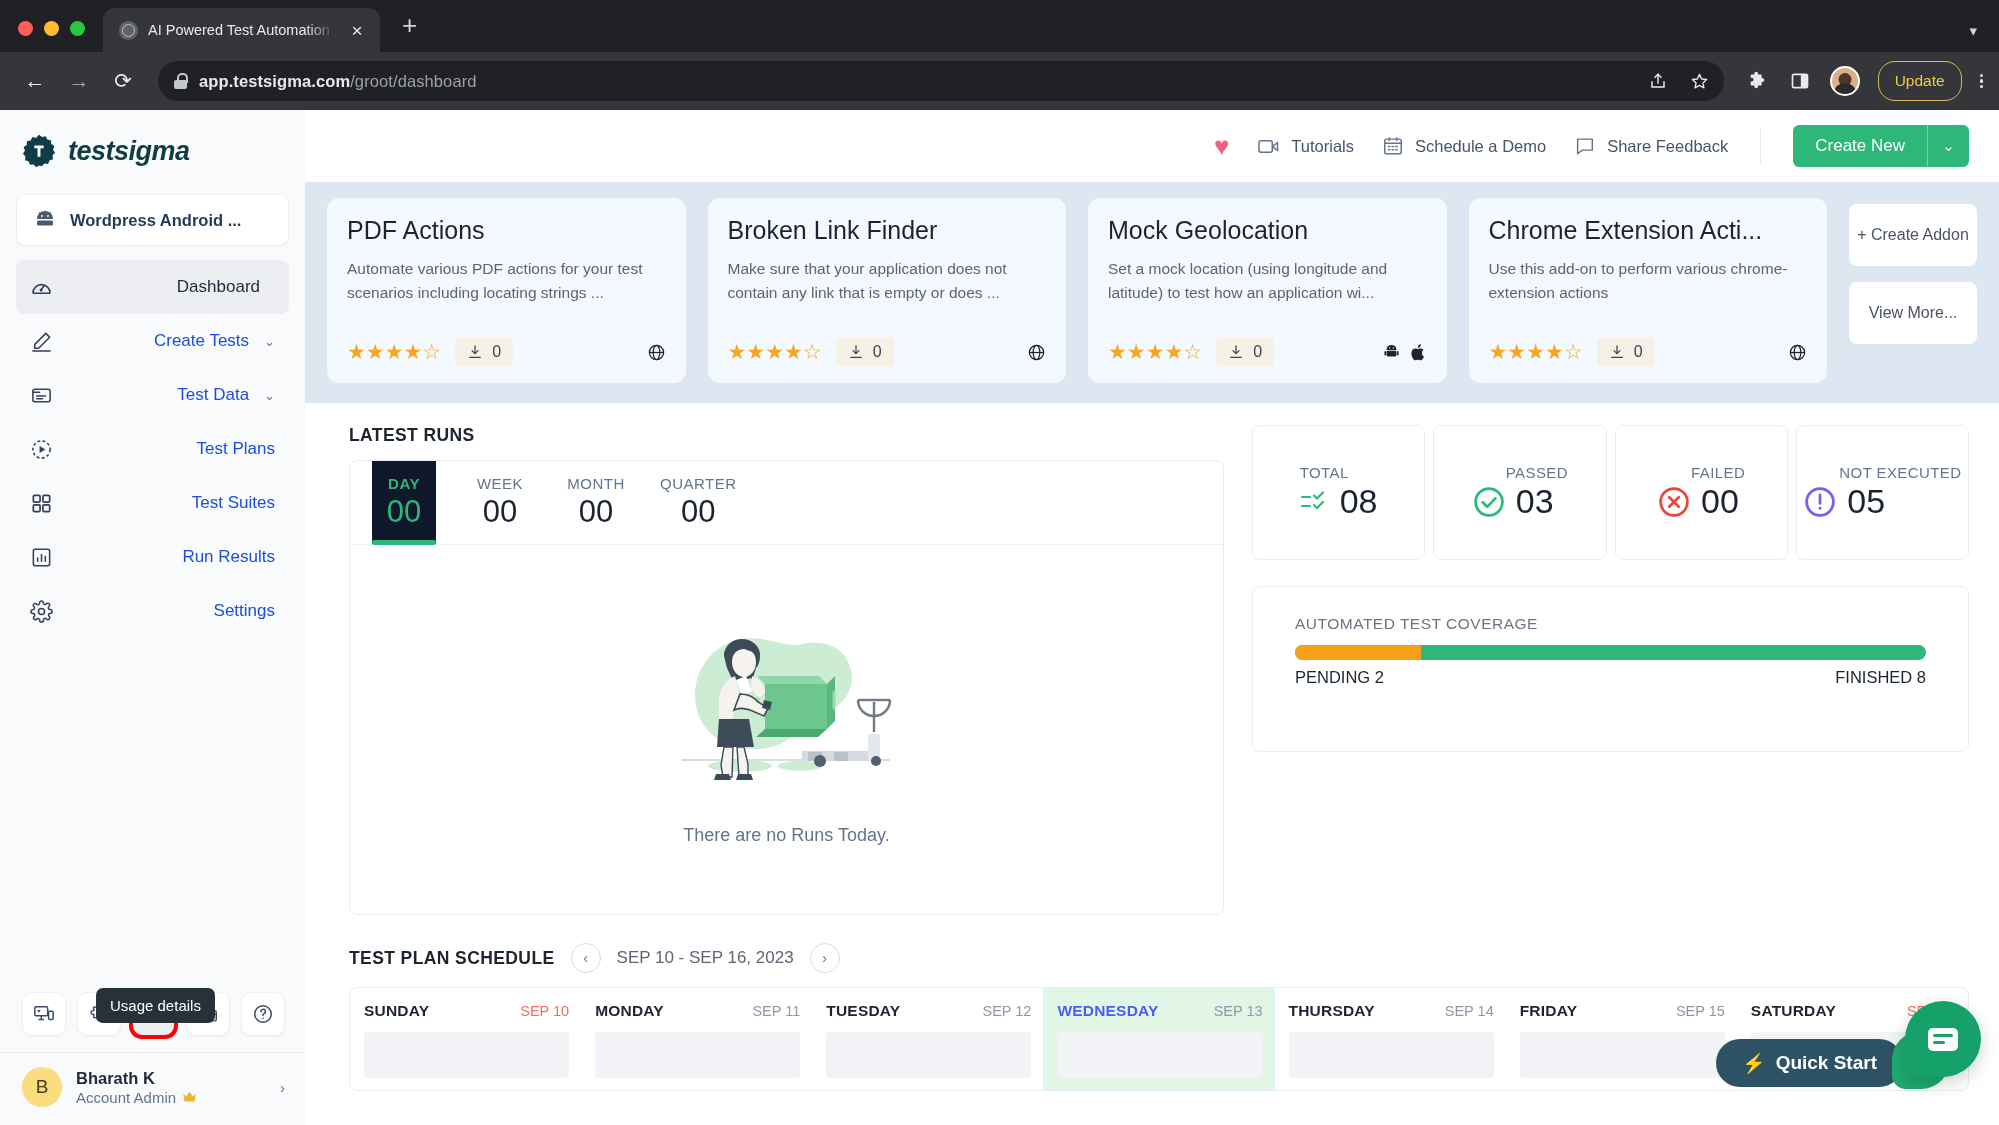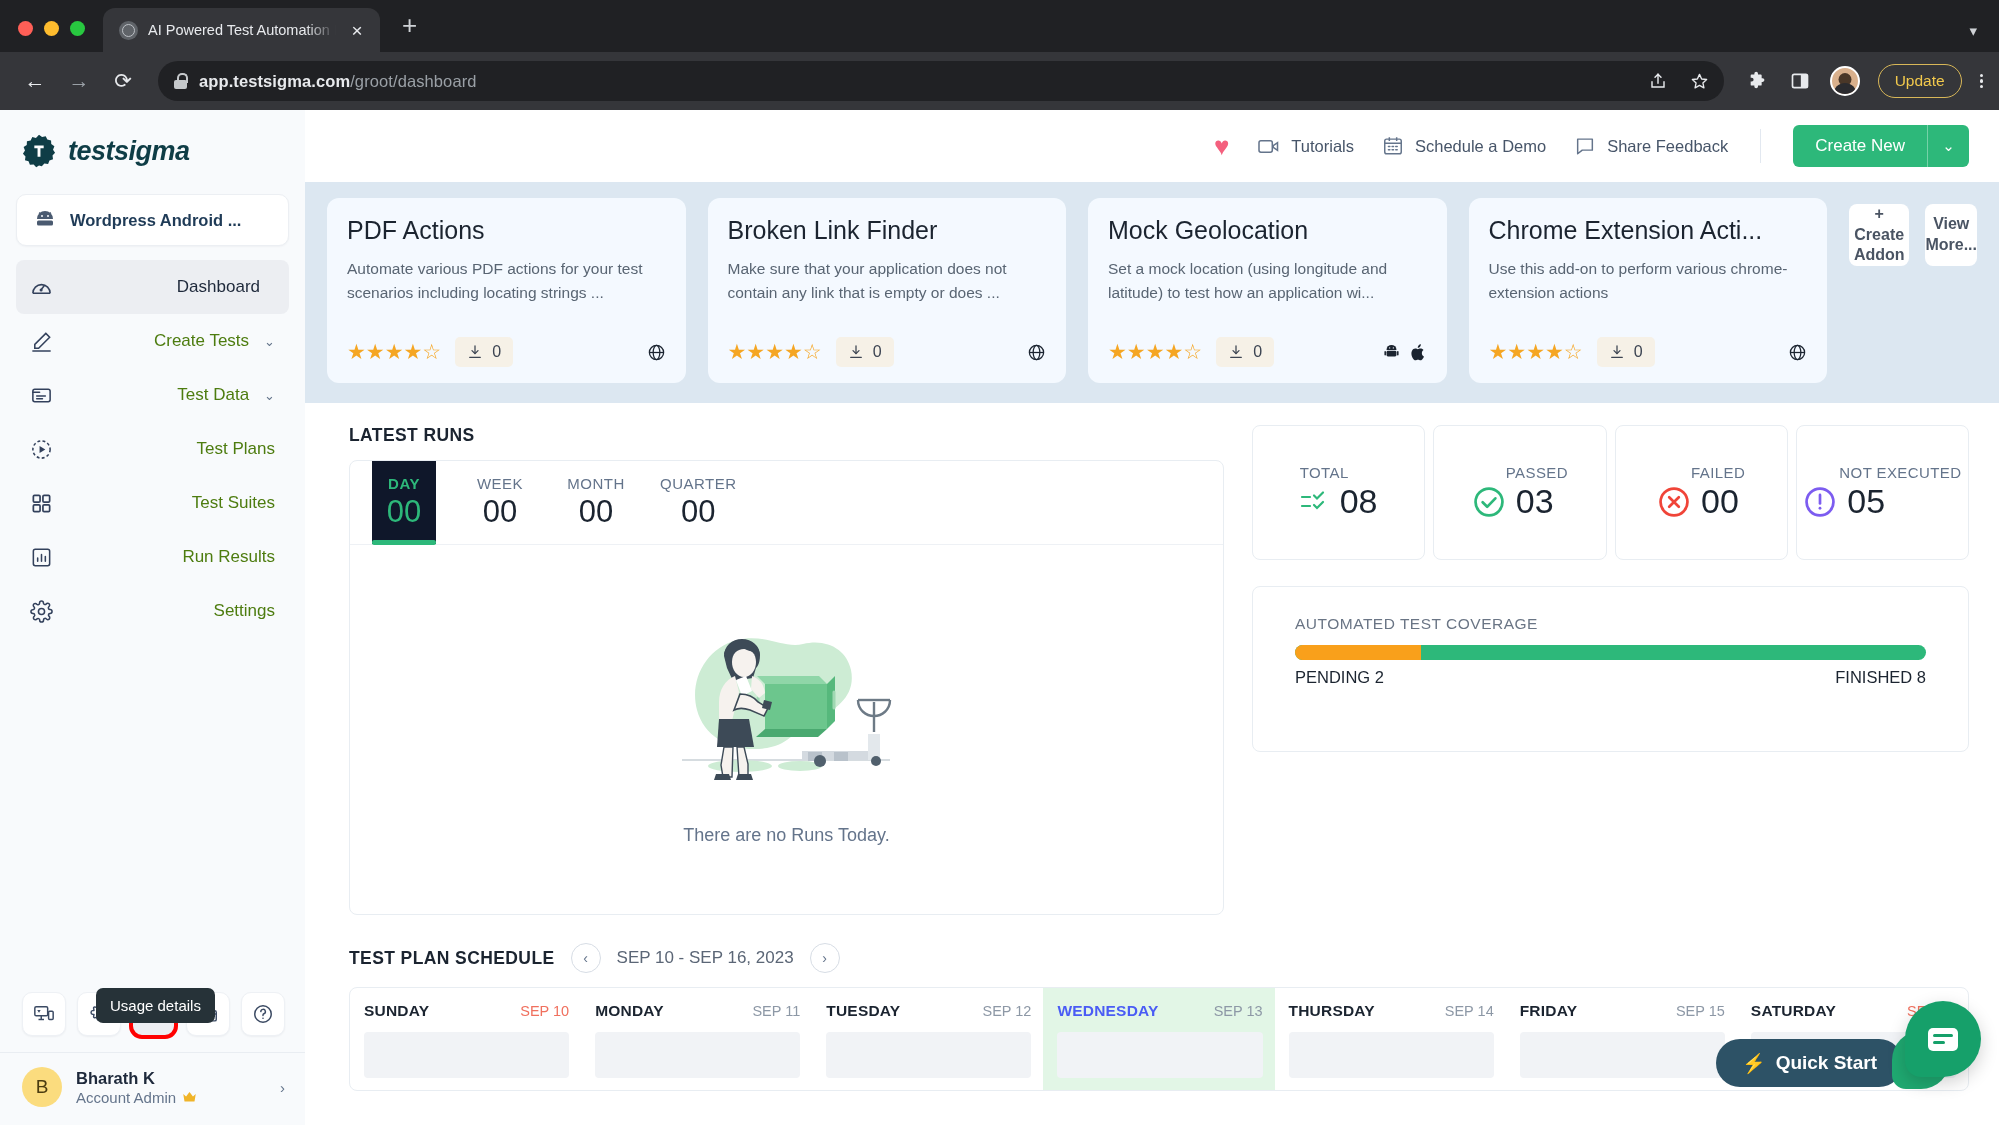--- a/index.html
+++ b/index.html
@@ -42,40 +42,40 @@
   .lock:before { content:""; position:absolute; left:0; bottom:0; width:13px; height:9px; background:#c5c8cb; border-radius:2px; }
   .lock:after { content:""; position:absolute; left:2.6px; top:0px; width:7.8px; height:8px; border:2px solid #c5c8cb; border-bottom:none; border-radius:5px 5px 0 0; }
   .url { font-size:16.5px; color:#9aa0a6; letter-spacing:.1px; }
   .url b { color:#e8eaed; font-weight:700; }
   .omni-actions { position:absolute; right:12px; display:flex; align-items:center; gap:18px; color:#e8eaed; }
   .tb-right { display:flex; align-items:center; gap:18px; padding-left:16px; }
   .ic { width:24px; height:24px; display:flex; align-items:center; justify-content:center; }
   .avatar-chrome { width:30px; height:30px; border-radius:50%; background:#d9b08c; overflow:hidden; position:relative; border:2px solid #fff;}
   .avatar-chrome:before{content:"";position:absolute;left:50%;top:5px;transform:translateX(-50%);width:13px;height:13px;border-radius:50%;background:#4a3728;}
   .avatar-chrome:after{content:"";position:absolute;left:50%;bottom:-4px;transform:translateX(-50%);width:24px;height:15px;border-radius:12px 12px 0 0;background:#2b2b2f;}
-  .update-btn { height:34px; border:1px solid #d8b758; border-radius:17px; color:#f2c94c; font-size:15.5px; display:flex; align-items:center; padding: 0 16px; }
+  .update-btn { height:40px; border:1px solid #d8b758; border-radius:17px; color:#f2c94c; font-size:15.5px; display:flex; align-items:center; padding: 0 16px; }
   .kebab { color:#e8eaed; font-size:19px; letter-spacing:0; line-height:.6; display:flex; flex-direction:column; gap:2px; align-items:center;}
   .kebab i { width:3.4px; height:3.4px; background:#e8eaed; border-radius:50%; display:block; }
 
   
   .page { flex:1; display:flex; background:#ffffff; overflow:hidden; position:relative; }
 
   
   .sidebar { width:305px; flex:none; background:#f8fafc; display:flex; flex-direction:column; position:relative; }
   .brand { display:flex; align-items:center; gap:12px; padding: 24px 0 18px 22px; }
   .brand-name { font-size:27px; font-weight:bold; font-style:italic; color:#0f3d46; letter-spacing:-.5px; }
   .proj-chip {
     margin: 8px 16px 8px 16px; height:52px; background:#fff; border:1px solid #eceff3; border-radius:10px;
     display:flex; align-items:center; gap:13px; padding: 0 16px; box-shadow: 0 1px 2px rgba(16,24,40,.04);
   }
   .proj-name { font-size:16.5px; color:#1f3b57; font-weight:600; white-space:nowrap; overflow:hidden; }
   .nav { padding: 6px 16px 0 16px; display:flex; flex-direction:column;text-align:right; }
   .nav-item { height:54px; border-radius:8px; display:flex; align-items:center; gap:15px; padding: 0 14px; position:relative; }
   .nav-item.active { background:#eceef2; }
-  .nav-label { font-size:17px; color:#4d7c0f; flex:1; }
+  .nav-label { font-size:17px; color:#1d4ed8; flex:1; }
   .nav-item.active .nav-label { color:#1e293b; font-weight:500; }
   .chev { color:#64748b; font-size:13px; }
 
   .sidebar-bottom { margin-top:auto; padding-bottom: 0; }
   .tooltip {
     position:absolute; left:96px; bottom:102px; background:#263238; color:#fff; font-size:15px;
     padding: 9px 14px; border-radius:7px; white-space:nowrap; z-index:5;
   }
   .quick-icons { display:flex; gap:11px; padding: 0 20px 16px 22px; }
   .qi { width:44px; height:44px; border-radius:10px; background:#fff; border:1px solid #eef1f5;
@@ -104,21 +104,21 @@
 
   
   .addon-strip { background:#dce7f1; padding: 16px 22px 20px 22px; display:flex; gap:22px; align-items:flex-start; }
   .addon-card { flex:1; min-width:0; background:#f4f9ff; border-radius:12px; padding: 18px 20px 16px 20px; height:185px; display:flex; flex-direction:column; }
   .addon-title { font-size:25px; color:#1b2430; font-weight:500; white-space:nowrap; overflow:hidden; text-overflow:ellipsis; }
   .addon-desc { font-size:15.5px; color:#596573; line-height:1.55; margin-top:12px; }
   .addon-foot { margin-top:auto; display:flex; align-items:center; gap:14px; }
   .stars { display:flex; gap:1px; font-size:21px; color:#f5a623; letter-spacing:0px; }
   .dlchip { background:#f6f1e7; border-radius:5px; padding: 6px 12px; display:flex; align-items:center; gap:9px; font-size:16px; color:#3c4452; }
   .plat { margin-left:auto; display:flex; align-items:center; gap:11px; color:#1b2430; font-size:19px; }
-  .addon-side { width:128px; flex:none; display:flex; flex-direction:row; gap:16px; padding-top: 6px; font-weight: bold; }
+  .addon-side { width:128px; flex:none; display:flex; flex-direction:column; gap:16px; padding-top: 6px; }
   .side-btn { background:#fff; border-radius:8px; height:62px; display:flex; align-items:center; justify-content:center;
               text-align:center; font-size:16px; color:#4a5463; line-height:1.3; }
 
   
   .body-wrap { display:flex; gap:28px; padding: 22px 30px 0 44px; }
   .col-left { width:calc(100% - 745px); min-width:0; }
   .col-right { width:717px; flex:none; }
   .sec-title { font-size:17.5px; font-weight:bold; color:#1b2430; letter-spacing:.4px; margin-bottom:14px; }
 
   .runs-card { border:1px solid #e8edf2; border-radius:8px; height:455px; display:flex; flex-direction:column; background:#fff; }

